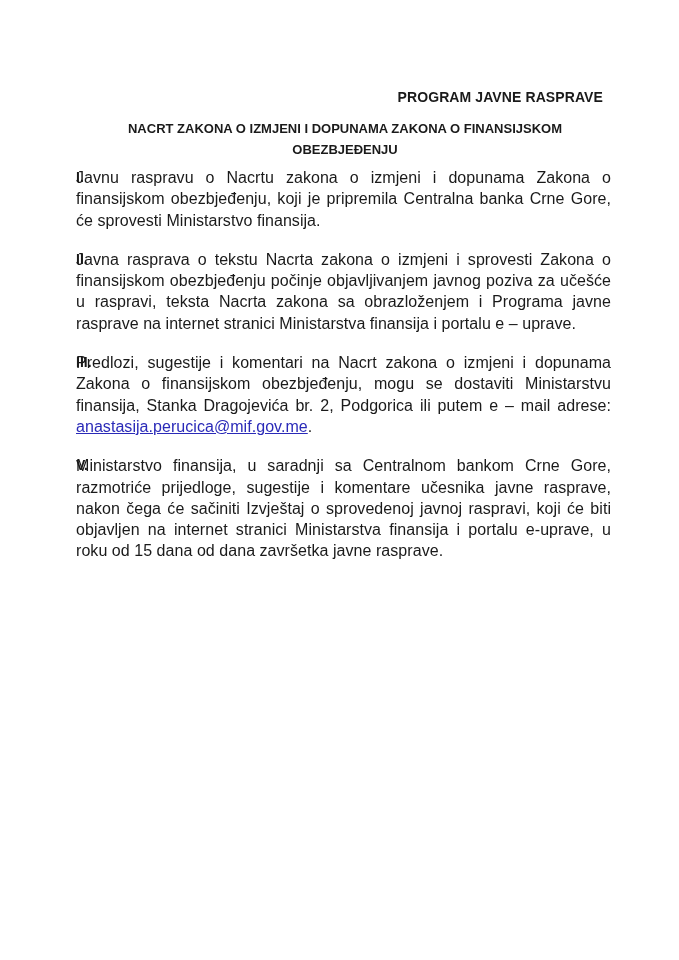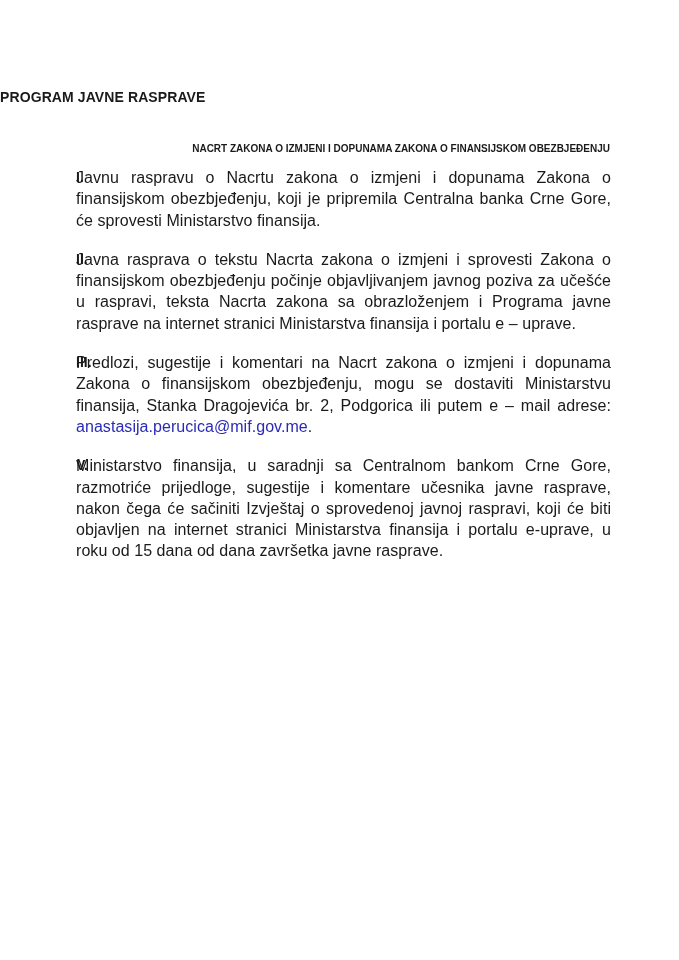--- a/index.html
+++ b/index.html
@@ -19,36 +19,35 @@
       position: absolute;
       left: 0;
       top: 0;
       width: 679px;
       height: 960px;
     }
     .title {
       position: absolute;
       left: 0;
       width: 603px;
-      text-align: left;
+      text-align: right;
       font-weight: bold;
       font-size: 14px;
       top: 89px;
       letter-spacing: 0.1px;
     }
     .subtitle {
       position: absolute;
       left: 80px;
       width: 530px;
-      text-align: right;
+      text-align: center;
       font-weight: bold;
-      font-size: 10px;
+      font-size: 13px;
       line-height: 21px;
       top: 118px;
-      margin-top: 20px;
     }
     .items {
       position: absolute;
       left: 76px;
       top: 167px;
       width: 535px;
     }
     .item {
       position: relative;
       margin-bottom: 18px;
@@ -62,20 +61,21 @@
       line-height: 21px;
     }
     .item-text {
       font-size: 16px;
       line-height: 21.3px;
       text-align: justify;
       letter-spacing: 0.05px;
     }
     .link {
       color: #2a2ab8;
+      text-decoration: underline;
     }
   </style>
 </head>
 <body>
 
 <div class="page">
   <div class="title">PROGRAM JAVNE RASPRAVE</div>
   <div class="subtitle">NACRT ZAKONA O IZMJENI I DOPUNAMA ZAKONA O FINANSIJSKOM OBEZBJEĐENJU</div>
 
   <div class="items">

